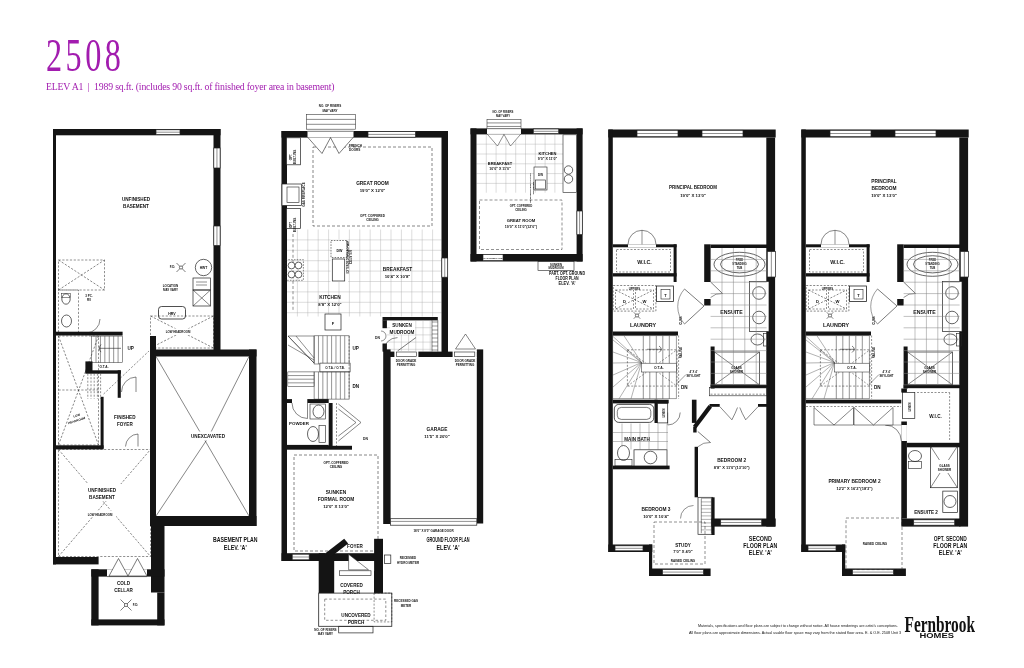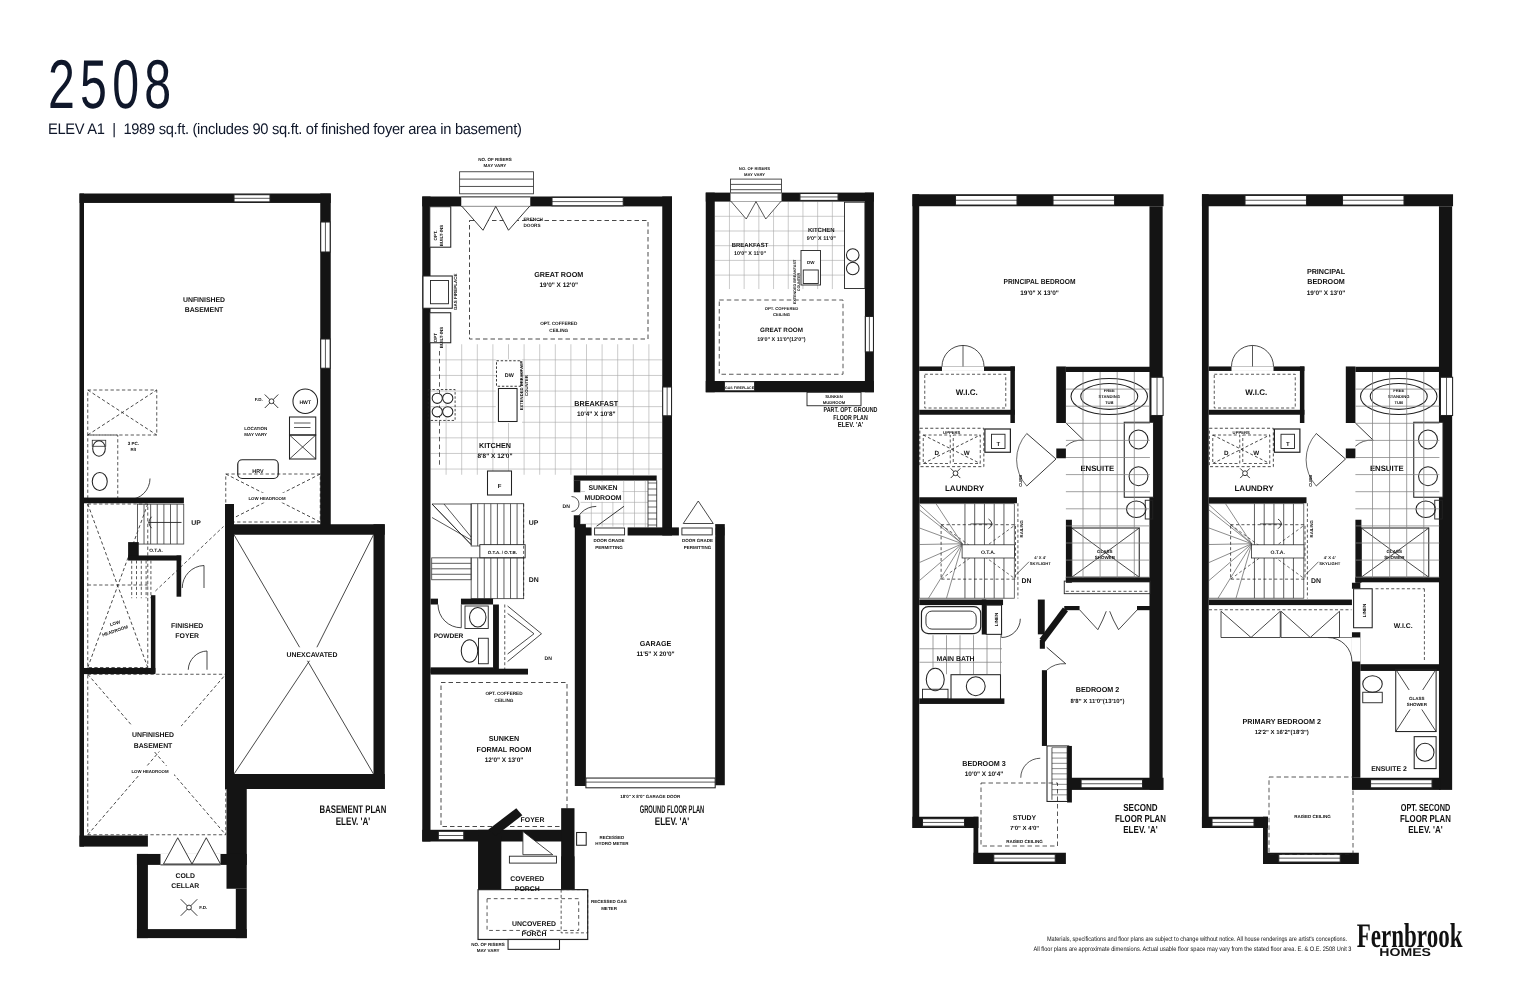--- a/index.html
+++ b/index.html
@@ -1,15 +1,15 @@
 <!DOCTYPE html>
 <html><head><meta charset="utf-8">
 <style>
 html,body{margin:0;padding:0;background:#fff;width:1024px;height:668px;overflow:hidden}
-.hdr{position:absolute;left:32px;top:32.5px;font-family:Liberation Sans, sans-serif;color:#0f172a}
+.hdr{position:absolute;left:46px;top:32.5px;font-family:Liberation Serif, serif;color:#a21caf}
 .num{font-size:46px;font-weight:400;letter-spacing:5px;line-height:1;transform:scale(0.70,1);transform-origin:0 0;white-space:nowrap}
 .sub{font-size:10.2px;margin-top:2.5px;letter-spacing:-0.2px;transform:scale(0.96,1);transform-origin:0 0;white-space:nowrap}
 svg text{font-family:"Liberation Sans",sans-serif}
 </style></head>
 <body>
 <div class="hdr">
     <div class="num">2508</div>
     <div class="sub">ELEV A1&nbsp; | &nbsp;1989 sq.ft. (includes 90 sq.ft. of finished foyer area in basement)</div>
   </div>
 <svg width="1024" height="668" viewBox="0 0 1024 668" style="position:absolute;left:0;top:0">

